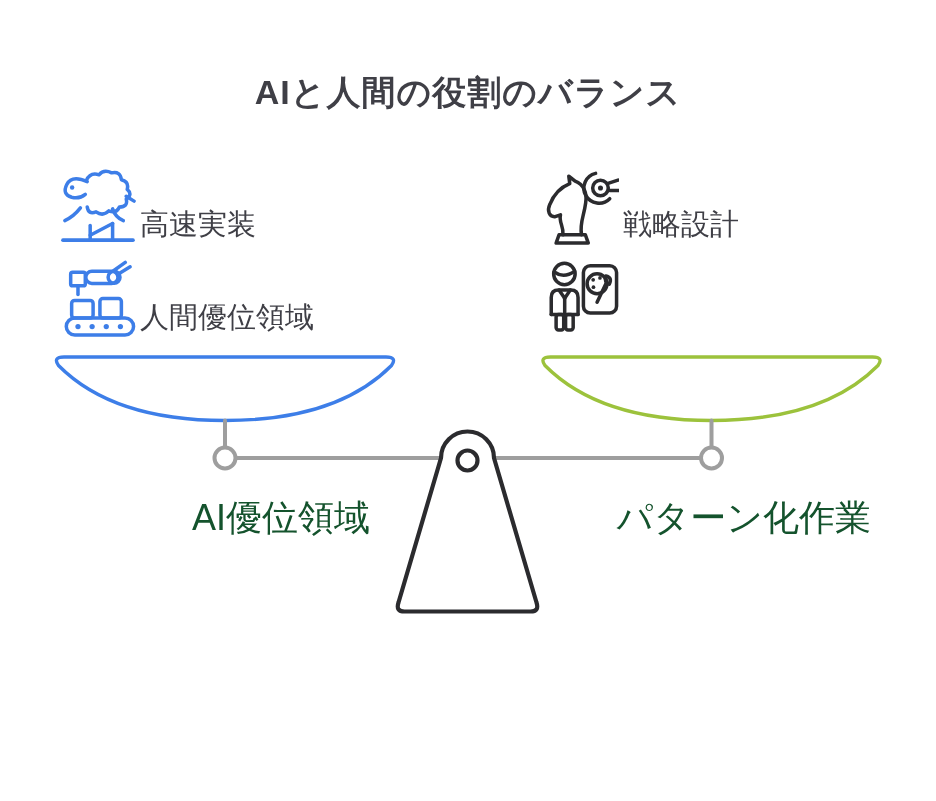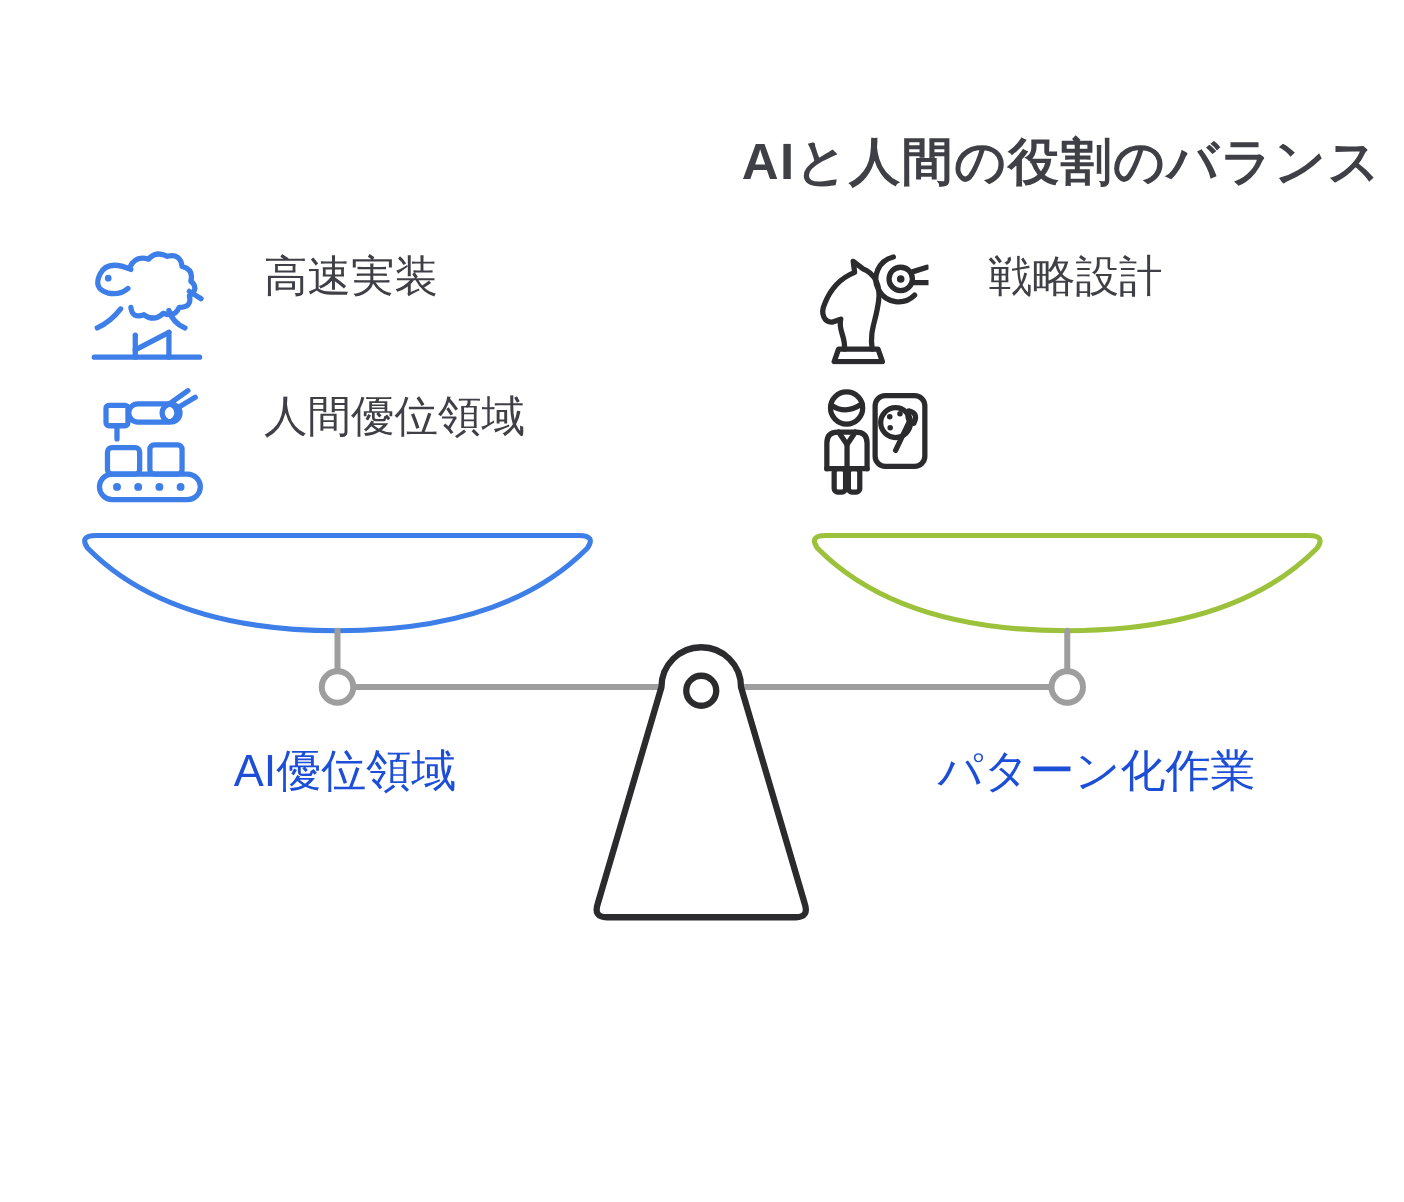--- a/index.html
+++ b/index.html
@@ -4,31 +4,31 @@
 <style>
   html,body{margin:0;padding:0;}
   body{
     width:936px;height:801px;position:relative;overflow:hidden;
     background:#ffffff;
     font-family:"Liberation Sans","DejaVu Sans",sans-serif;
     color:#3f3f46;
   }
   .title{
     position:absolute;left:0;right:0;top:70px;
-    text-align:right;font-size:34px;font-weight:700;
-    letter-spacing:1px;color:#3f3f46;margin:15px;
+    text-align:center;font-size:34px;font-weight:700;
+    letter-spacing:1px;color:#3f3f46;margin:0;
   }
   .feature{
-    position:absolute;display:flex;align-items:flex-start;gap:40px;height:80px;
+    position:absolute;display:flex;align-items:flex-end;gap:4px;height:80px;
   }
   .ficon{width:78px;height:78px;flex:0 0 78px;}
   .ftext{font-size:29px;color:#3f3f46;white-space:nowrap;}
   .pan-label{
-    position:absolute;width:280px;text-align:center;
-    font-size:30px;color:#1d4ed8;top:494px;white-space:nowrap;
+    position:absolute;width:280px;text-align:right;
+    font-size:36px;color:#14532d;top:494px;white-space:nowrap;
   }
   .scale-svg{position:absolute;left:0;top:340px;width:936px;height:300px;}
 </style>
 </head>
 <body>
 
 <h1 class="title">AIと人間の役割のバランス</h1>
 
 <div class="feature" style="top:165px;left:58px">
   <svg class="ficon" viewBox="0 0 80 80">

